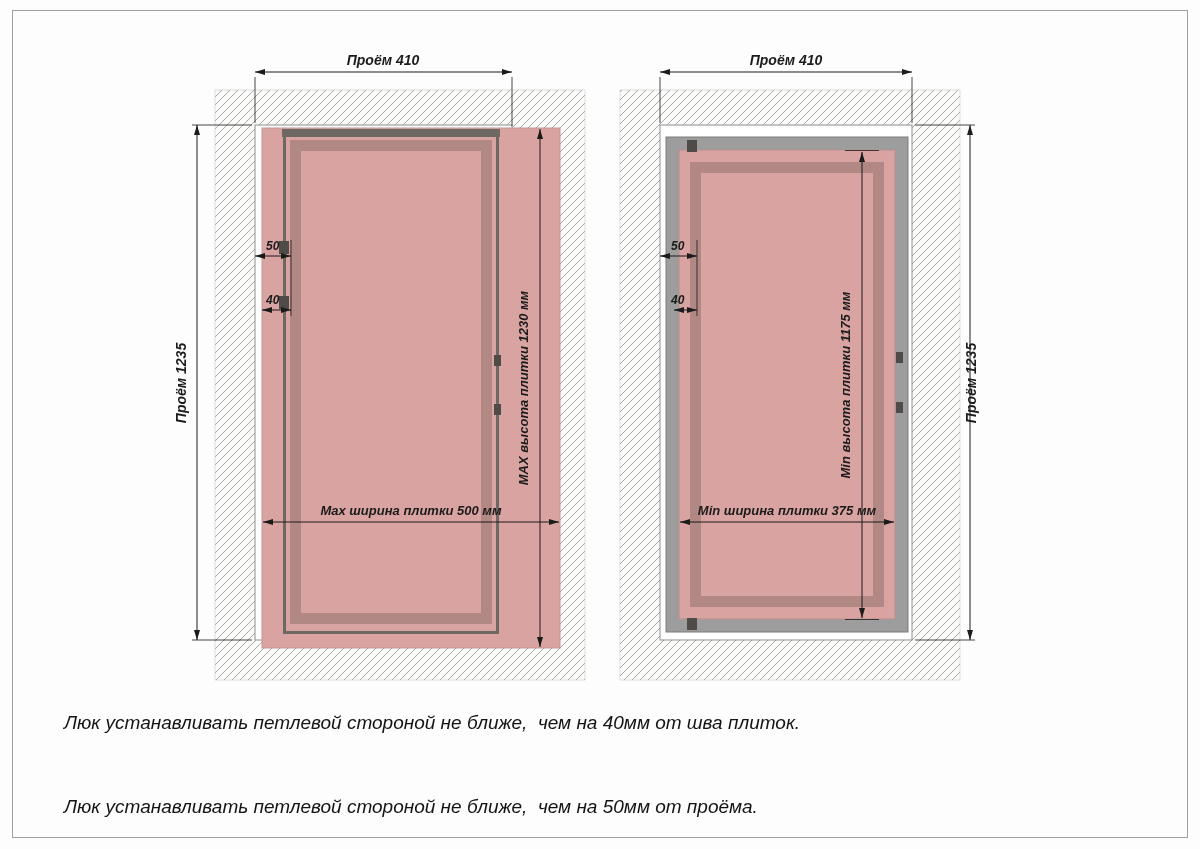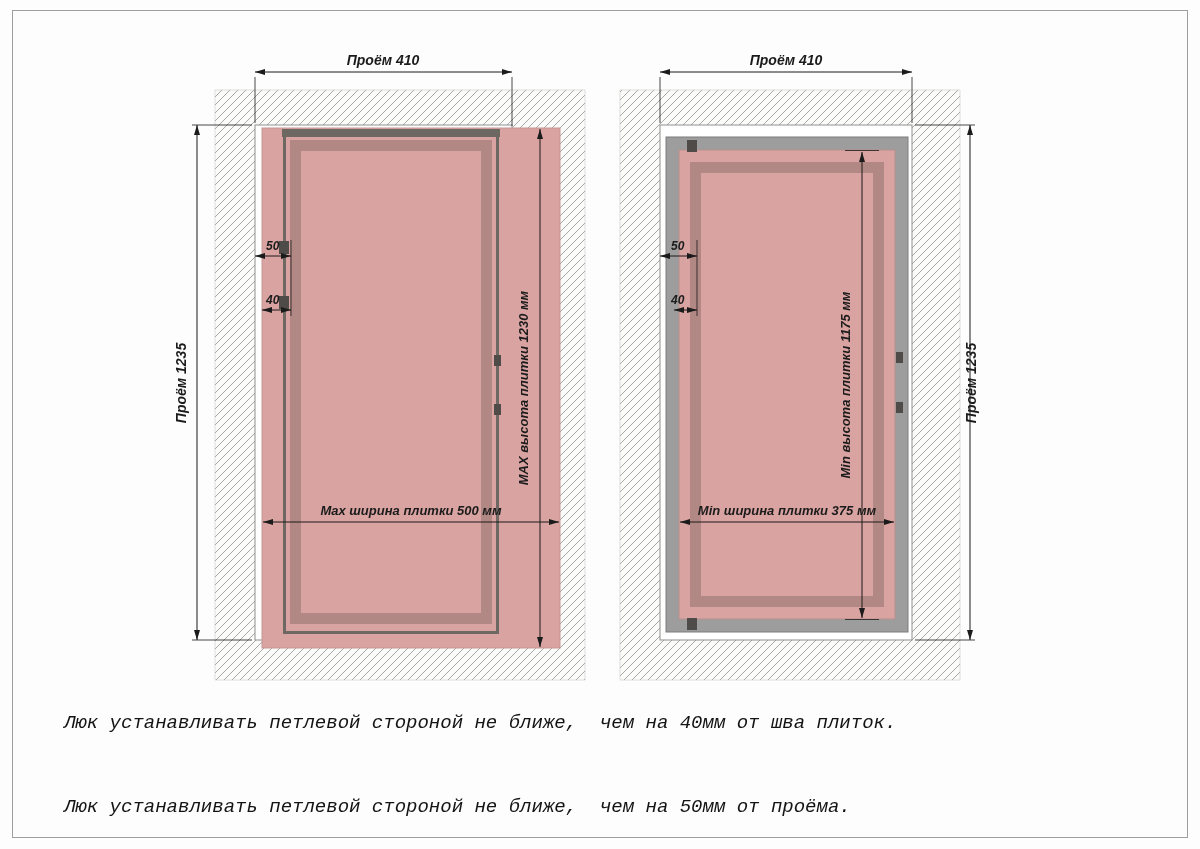--- a/index.html
+++ b/index.html
@@ -7,21 +7,21 @@
           font-family:"Liberation Sans",sans-serif;}
   #page-border{position:absolute;left:12px;top:10px;width:1174px;height:826px;
                border:1px solid #9f9f9f;pointer-events:none;}
   svg text{font-family:"Liberation Sans",sans-serif;font-style:italic;font-weight:bold;fill:#1b1b1b;}
   .dim-lg{font-size:14px;}
   .dim-md{font-size:13px;}
   .dim-sm{font-size:12px;}
   .dimline{stroke:#1b1b1b;stroke-width:1;fill:none;}
   .extline{stroke:#1b1b1b;stroke-width:0.8;fill:none;}
   .note{position:absolute;left:64px;font-style:italic;font-size:19px;color:#141414;
-        font-family:Liberation Mono, monospace;white-space:pre;}
+        font-family:Liberation Sans, sans-serif;white-space:pre;}
 </style>
 </head>
 <body>
 
 <div id="canvas">
   <div id="page-border"></div>
 
   <svg width="1200" height="849" viewBox="0 0 1200 849">
     <defs>
       <pattern id="hatch" width="8" height="8" patternUnits="userSpaceOnUse">

